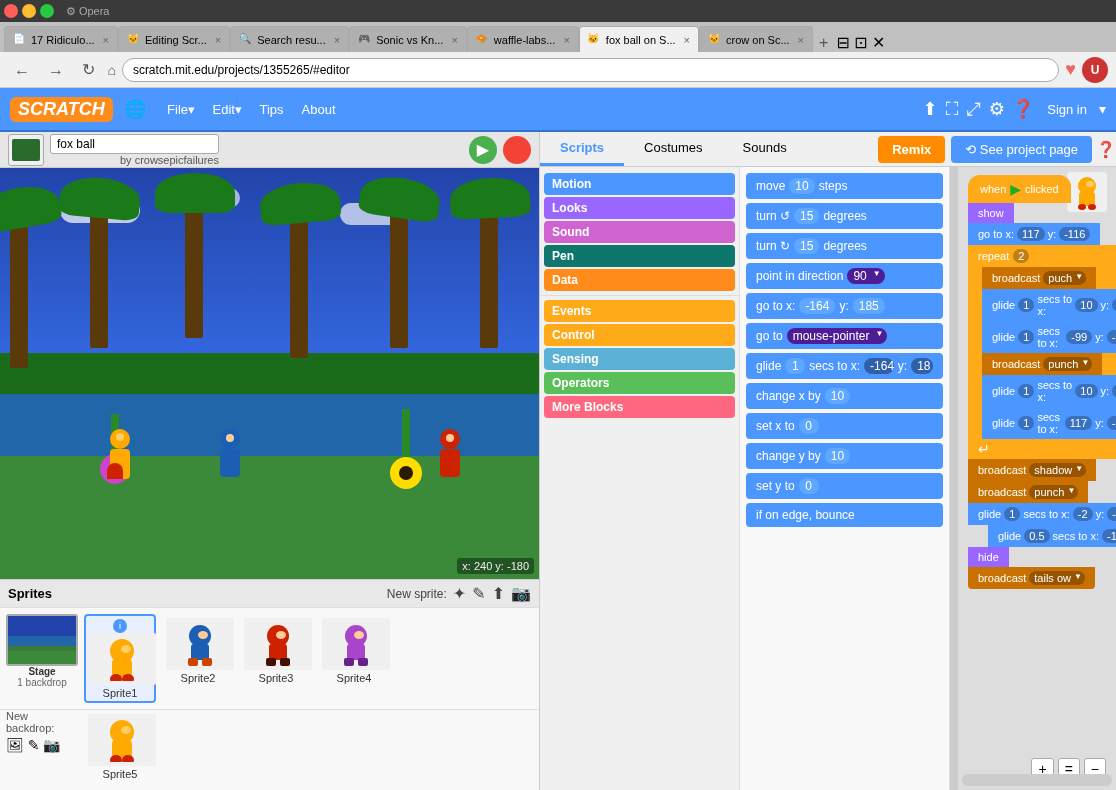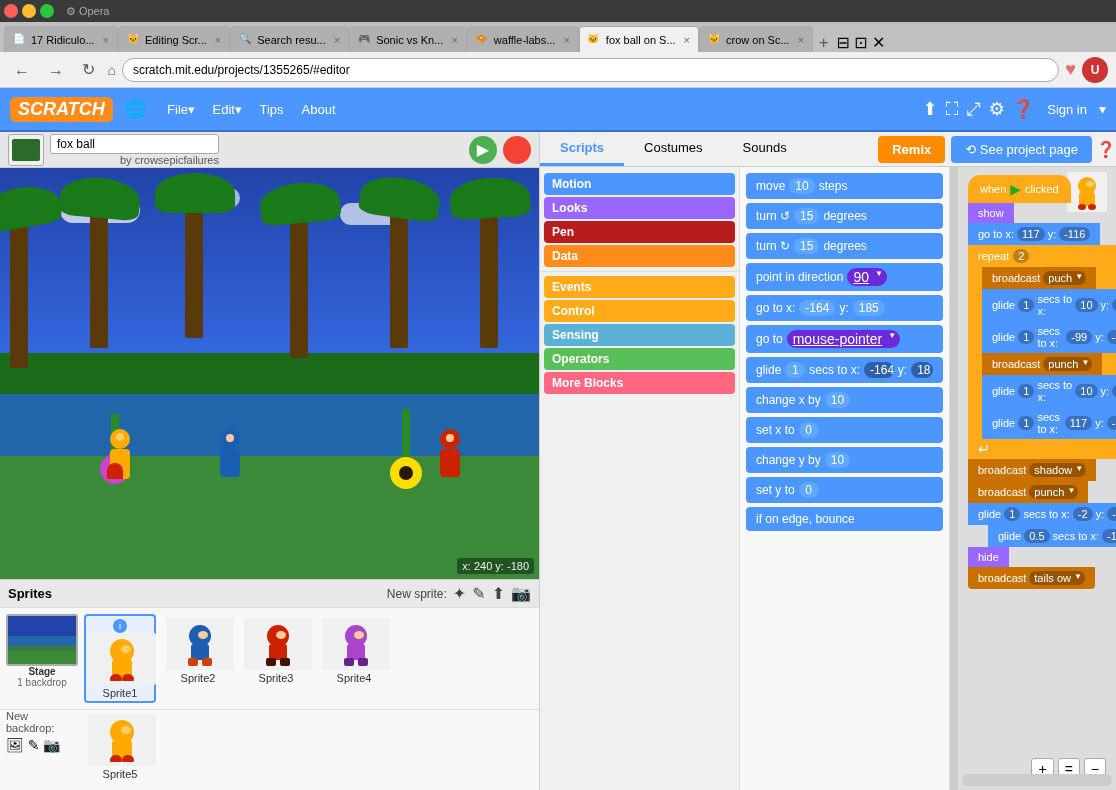--- a/index.html
+++ b/index.html
@@ -70,37 +70,37 @@
     .remix-btn { background: #ff8c00; color: white; border: none; border-radius: 4px; padding: 6px 14px; font-size: 13px; cursor: pointer; font-weight: bold; margin-left: auto; margin-right: 6px; align-self: center; }
     .see-project-btn { background: #4c97ff; color: white; border: none; border-radius: 4px; padding: 6px 14px; font-size: 13px; cursor: pointer; align-self: center; display: flex; align-items: center; gap: 4px; }
 
     
     .scripts-content { display: flex; flex: 1; overflow: hidden; }
     .blocks-palette { width: 200px; background: #f0f0f0; border-right: 1px solid #ddd; overflow-y: auto; padding: 4px 0; }
     .palette-category { padding: 4px 8px; font-size: 12px; font-weight: bold; cursor: pointer; border-radius: 4px; margin: 2px 4px; color: white; }
     .cat-motion { background: #4c97ff; }
     .cat-looks { background: #9966ff; }
     .cat-sound { background: #cf63cf; }
-    .cat-pen { background: #b91c1c; }
+    .cat-pen { background: #0f766e; }
     .cat-data { background: #ff8c1a; }
     .cat-events { background: #ffab19; }
     .cat-control { background: #ffab19; }
     .cat-sensing { background: #5cb1d6; }
     .cat-operators { background: #59c059; }
     .cat-more-blocks { background: #ff6680; }
 
     .palette-divider { border: none; border-top: 1px solid #ddd; margin: 4px 0; }
 
     .blocks-list { width: 210px; background: #f8f8f8; border-right: 1px solid #ddd; overflow-y: auto; padding: 6px; display: flex; flex-direction: column; gap: 4px; }
 
     
     .block { border-radius: 4px; padding: 5px 10px; color: white; font-size: 12px; cursor: grab; display: flex; align-items: center; gap: 4px; white-space: nowrap; }
     .block-motion { background: #4c97ff; }
     .block-value { background: #5ea8ff; border-radius: 10px; padding: 1px 6px; color: white; font-size: 12px; display: inline-block; min-width: 20px; text-align: center; }
-    .block-dropdown { background: #6d28d9; border-radius: 10px; padding: 1px 18px 1px 6px; color: white; font-size: 14px; display: inline-block; position: relative; text-decoration: underline; }
+    .block-dropdown { background: #4c1d95; border-radius: 10px; padding: 1px 18px 1px 6px; color: white; font-size: 12px; display: inline-block; position: relative; }
     .block-dropdown::after { content: '▼'; position: absolute; right: 4px; top: 1px; font-size: 8px; }
 
     
     .script-workspace { flex: 1; background: #ddd; overflow: auto; position: relative; padding: 10px; }
     .workspace-zoom { position: absolute; bottom: 10px; right: 10px; display: flex; gap: 4px; }
     .zoom-btn { background: white; border: 1px solid #aaa; border-radius: 3px; padding: 2px 6px; cursor: pointer; font-size: 14px; }
 
     
     .scene-sky { position: absolute; top: 0; left: 0; right: 0; height: 45%; background: linear-gradient(to bottom, #2244aa, #3366dd); }
     .scene-ground { position: absolute; bottom: 0; left: 0; right: 0; height: 30%; background: #3a8a3a; }
@@ -404,20 +404,21 @@
         <button class="remix-btn">Remix</button>
         <button class="see-project-btn">⟲ See project page</button>
         <span style="margin-left:4px;cursor:pointer;font-size:16px;">❓</span>
       </div>
 
       <div class="scripts-content">
 
         <div class="blocks-palette">
           <div class="palette-category cat-motion">Motion</div>
           <div class="palette-category cat-looks">Looks</div>
+          <div class="palette-category cat-sound">Sound</div>
           <div class="palette-category cat-pen">Pen</div>
           <div class="palette-category cat-data">Data</div>
           <hr class="palette-divider">
           <div class="palette-category cat-events">Events</div>
           <div class="palette-category cat-control">Control</div>
           <div class="palette-category cat-sensing">Sensing</div>
           <div class="palette-category cat-operators">Operators</div>
           <div class="palette-category cat-more-blocks">More Blocks</div>
         </div>
 

